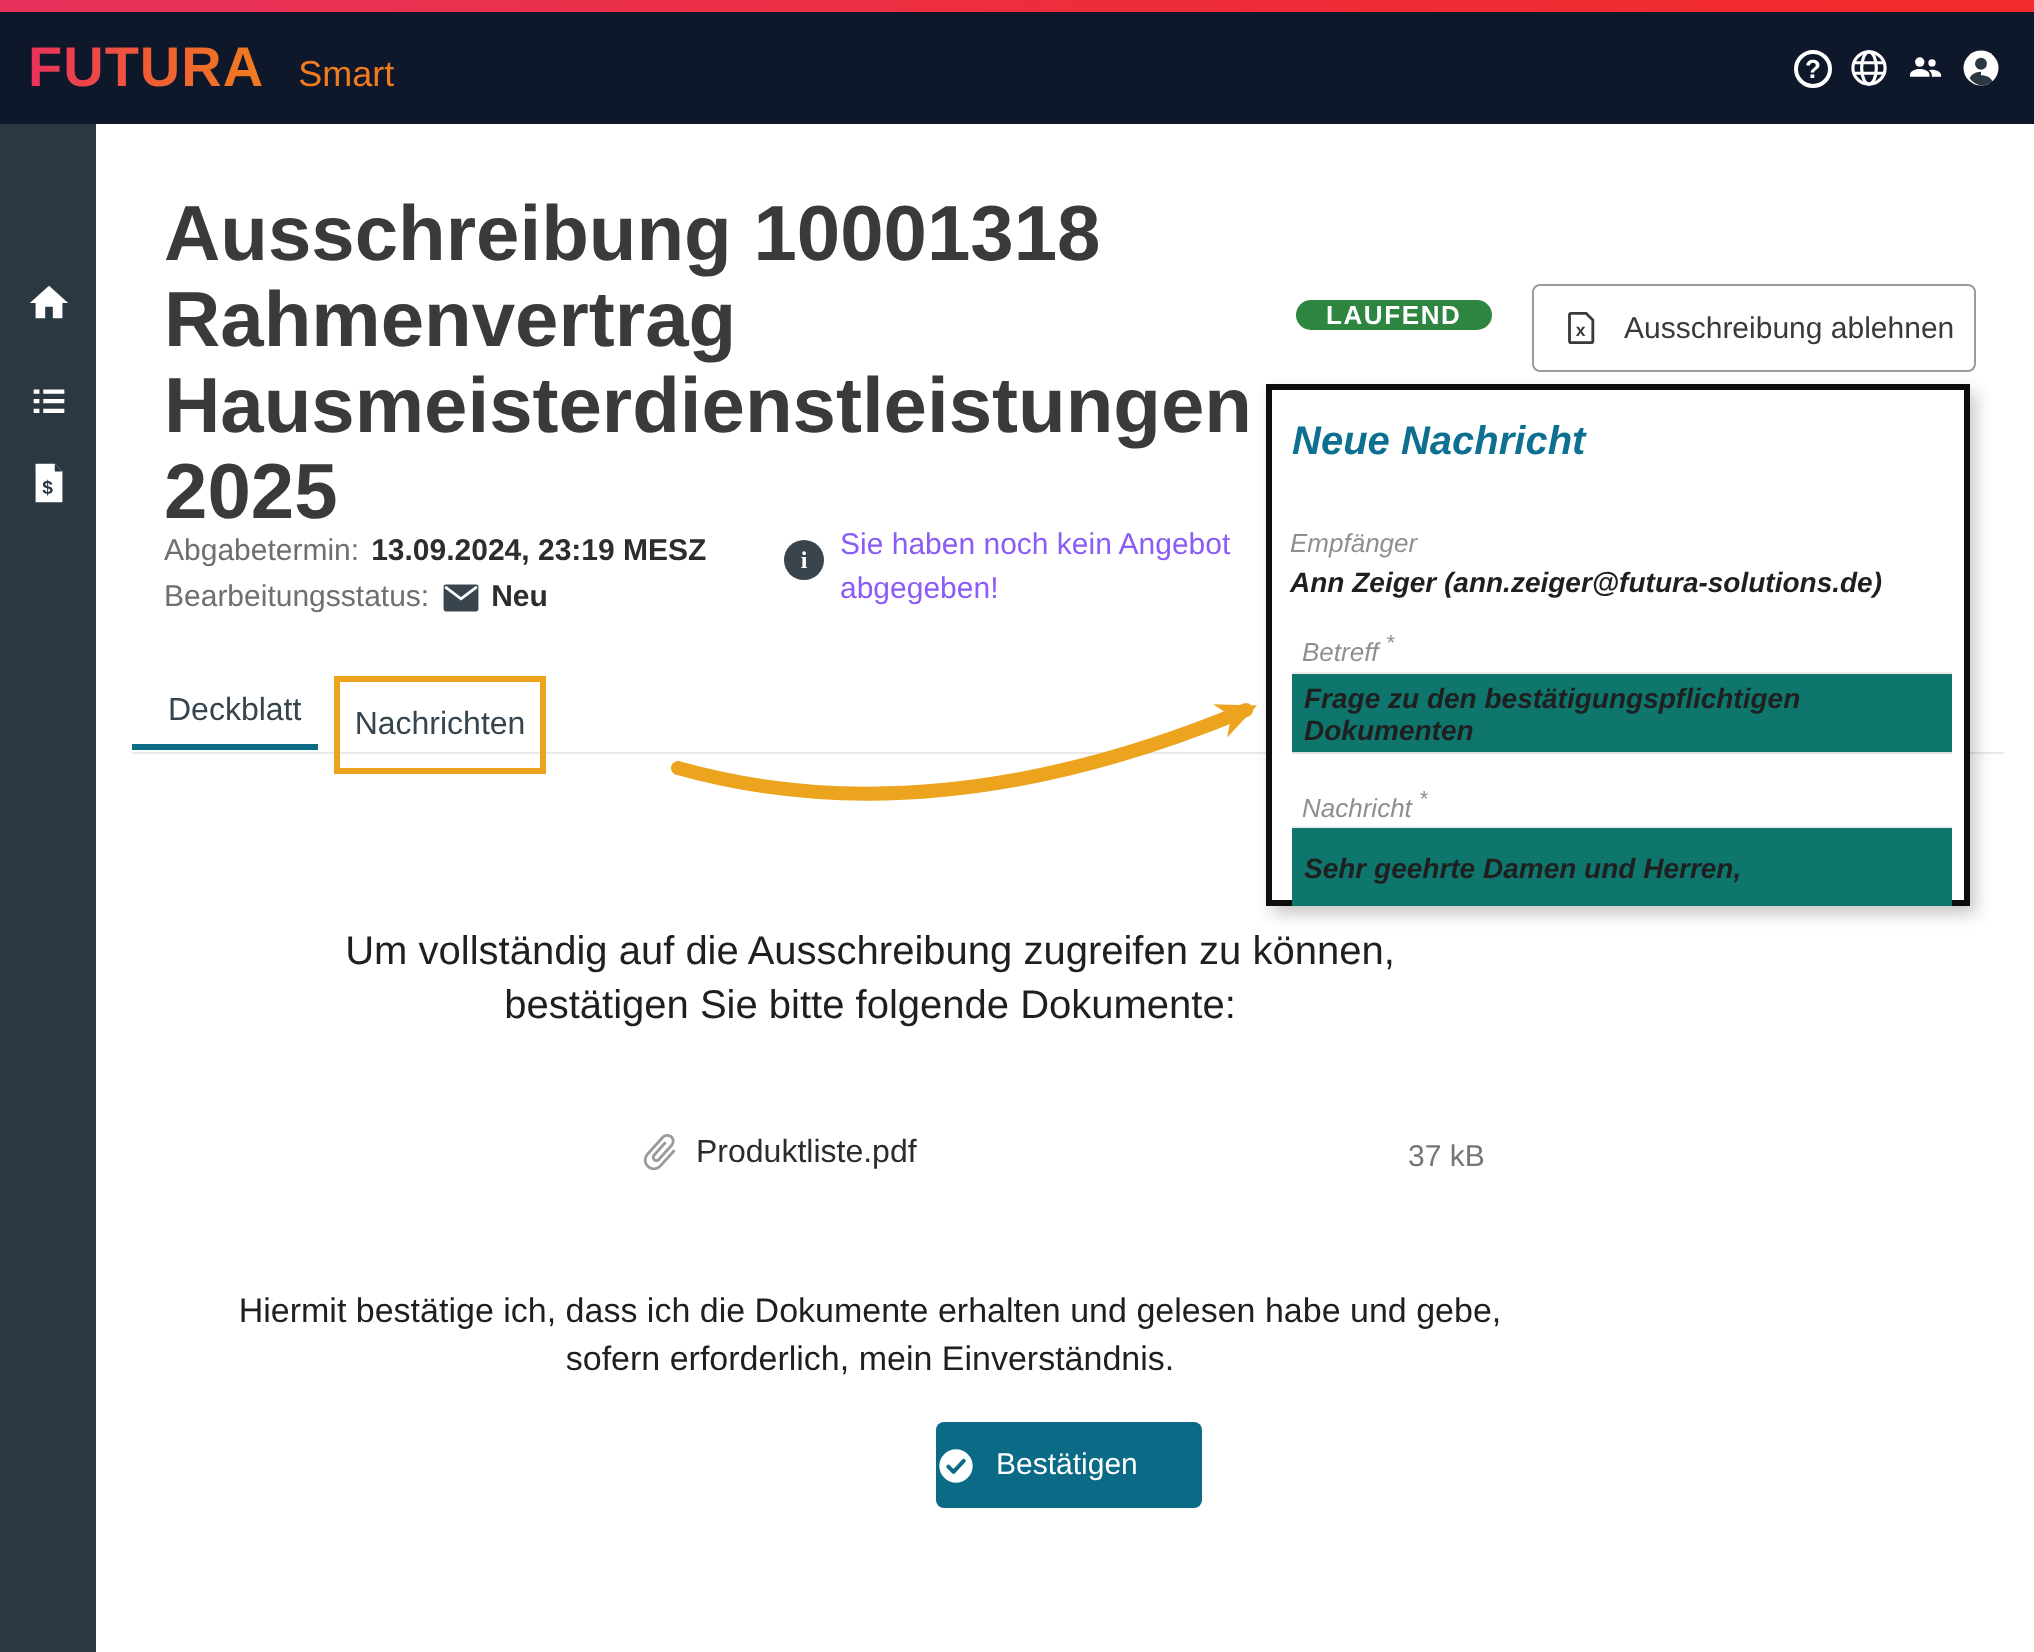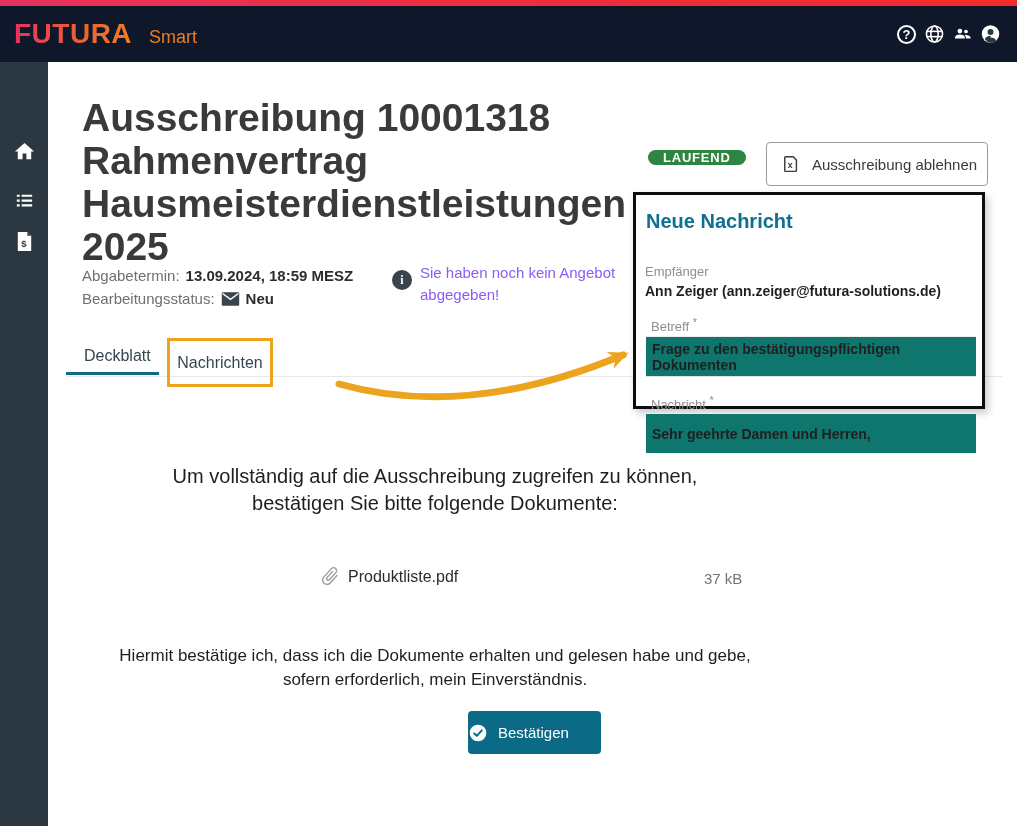--- a/index.html
+++ b/index.html
@@ -51,22 +51,22 @@
   .tab-deckblatt { left:84px; top:347px; font-size:16px; color:#36454d; cursor:pointer; }
   .tab-underline { left:66px; top:372px; width:93px; height:3px; background:#0d6b85; }
   .tab-nachrichten-box { left:167px; top:338px; width:106px; height:49px;
     border:3px solid #eca41f; display:flex; align-items:center; justify-content:center;
     cursor:pointer; z-index:2; }
   .tab-nachrichten-label { font-size:16px; color:#36454d; }
   .tabs-divider { left:66px; top:376px; width:936px; height:1px; background:#e9e9e9; z-index:1; }
   .anno-arrow { left:335px; top:348px; z-index:4; }
 
   
-  .msg-panel { left:633px; top:192px; width:352px; height:217px; background:#fff;
-    border:3px solid #0d0d0d; z-index:5; box-shadow:3px 4px 8px rgba(0,0,0,.22); }
+  .msg-panel { left:633px; top:192px; width:352px; height:261px; background:#fff;
+    border:3px solid #0d0d0d; z-index:5; box-shadow:3px 4px 8px rgba(0,0,0,.22);font-style:italic; }
   .msg-title { position:absolute; left:10px; top:15px; font-size:20px; font-weight:bold; color:#0e7090; }
   .msg-recipient-label { position:absolute; left:9px; top:69px; font-size:13px; color:#8f8f8f; }
   .msg-recipient-value { position:absolute; left:9px; top:88px; font-size:14px; font-weight:bold; color:#1f1f1f; }
   .msg-field-label { position:absolute; left:15px; font-size:13px; color:#8f8f8f; }
   .msg-subject-label { top:121px; }
   .msg-message-label { top:199px; }
   .msg-field { position:absolute; left:10px; right:6px; background:#0f766e;
     border-top:1px solid #ececec; border-bottom:1px solid #e0e0e0;
     display:flex; align-items:center; font-size:14px; font-weight:bold; color:#1f1f1f;
     padding-left:6px; cursor:text; }
@@ -156,21 +156,21 @@
 <div class="abs btn-reject">
   <svg width="20" height="20" viewBox="0 0 24 24">
     <path d="M5.5 3.2h9l4 4v12.6a1 1 0 0 1-1 1h-12a1 1 0 0 1-1-1V4.2a1 1 0 0 1 1-1z" fill="none" stroke="#3a3a3a" stroke-width="1.7"></path>
     <text x="8.2" y="17" font-size="10.5" font-weight="bold" fill="#3a3a3a" font-family="Liberation Sans, sans-serif">x</text>
   </svg>
   <span>Ausschreibung ablehnen</span>
 </div>
 
 <div class="abs meta-row meta-deadline">
   <span>Abgabetermin:</span>
-  <span class="meta-val">13.09.2024, 18:59 MESZ</span>
+  <span class="meta-val">13.09.2024, 23:19 MESZ</span>
 </div>
 <div class="abs meta-row meta-status">
   <span>Bearbeitungsstatus:</span>
   <svg width="19" height="16" viewBox="0 0 24 20">
     <rect x="1" y="1.5" width="22" height="17" rx="1.5" fill="#39444c"></rect>
     <path d="M2 3l10 7.5L22 3" fill="none" stroke="#fff" stroke-width="1.8"></path>
   </svg>
   <span class="meta-val">Neu</span>
 </div>
 

